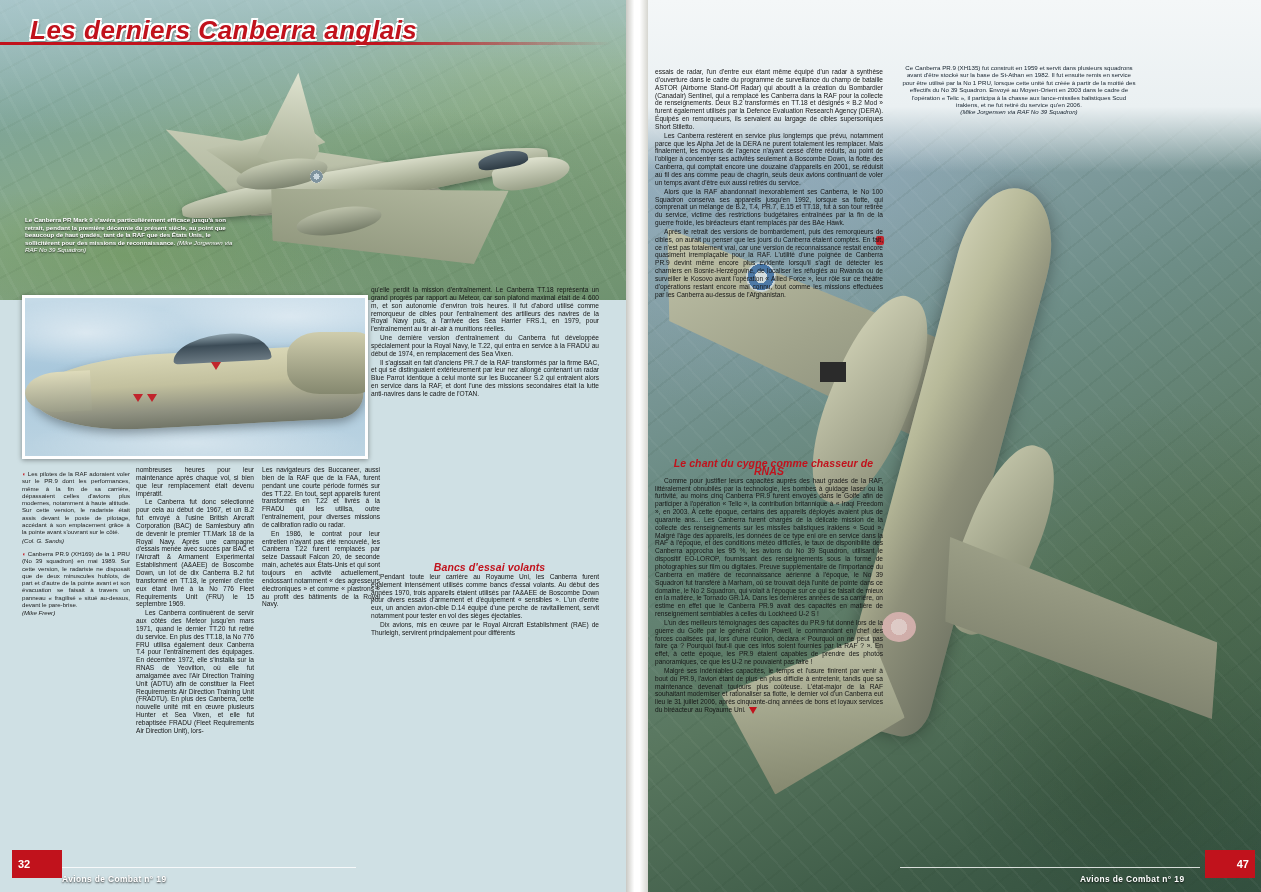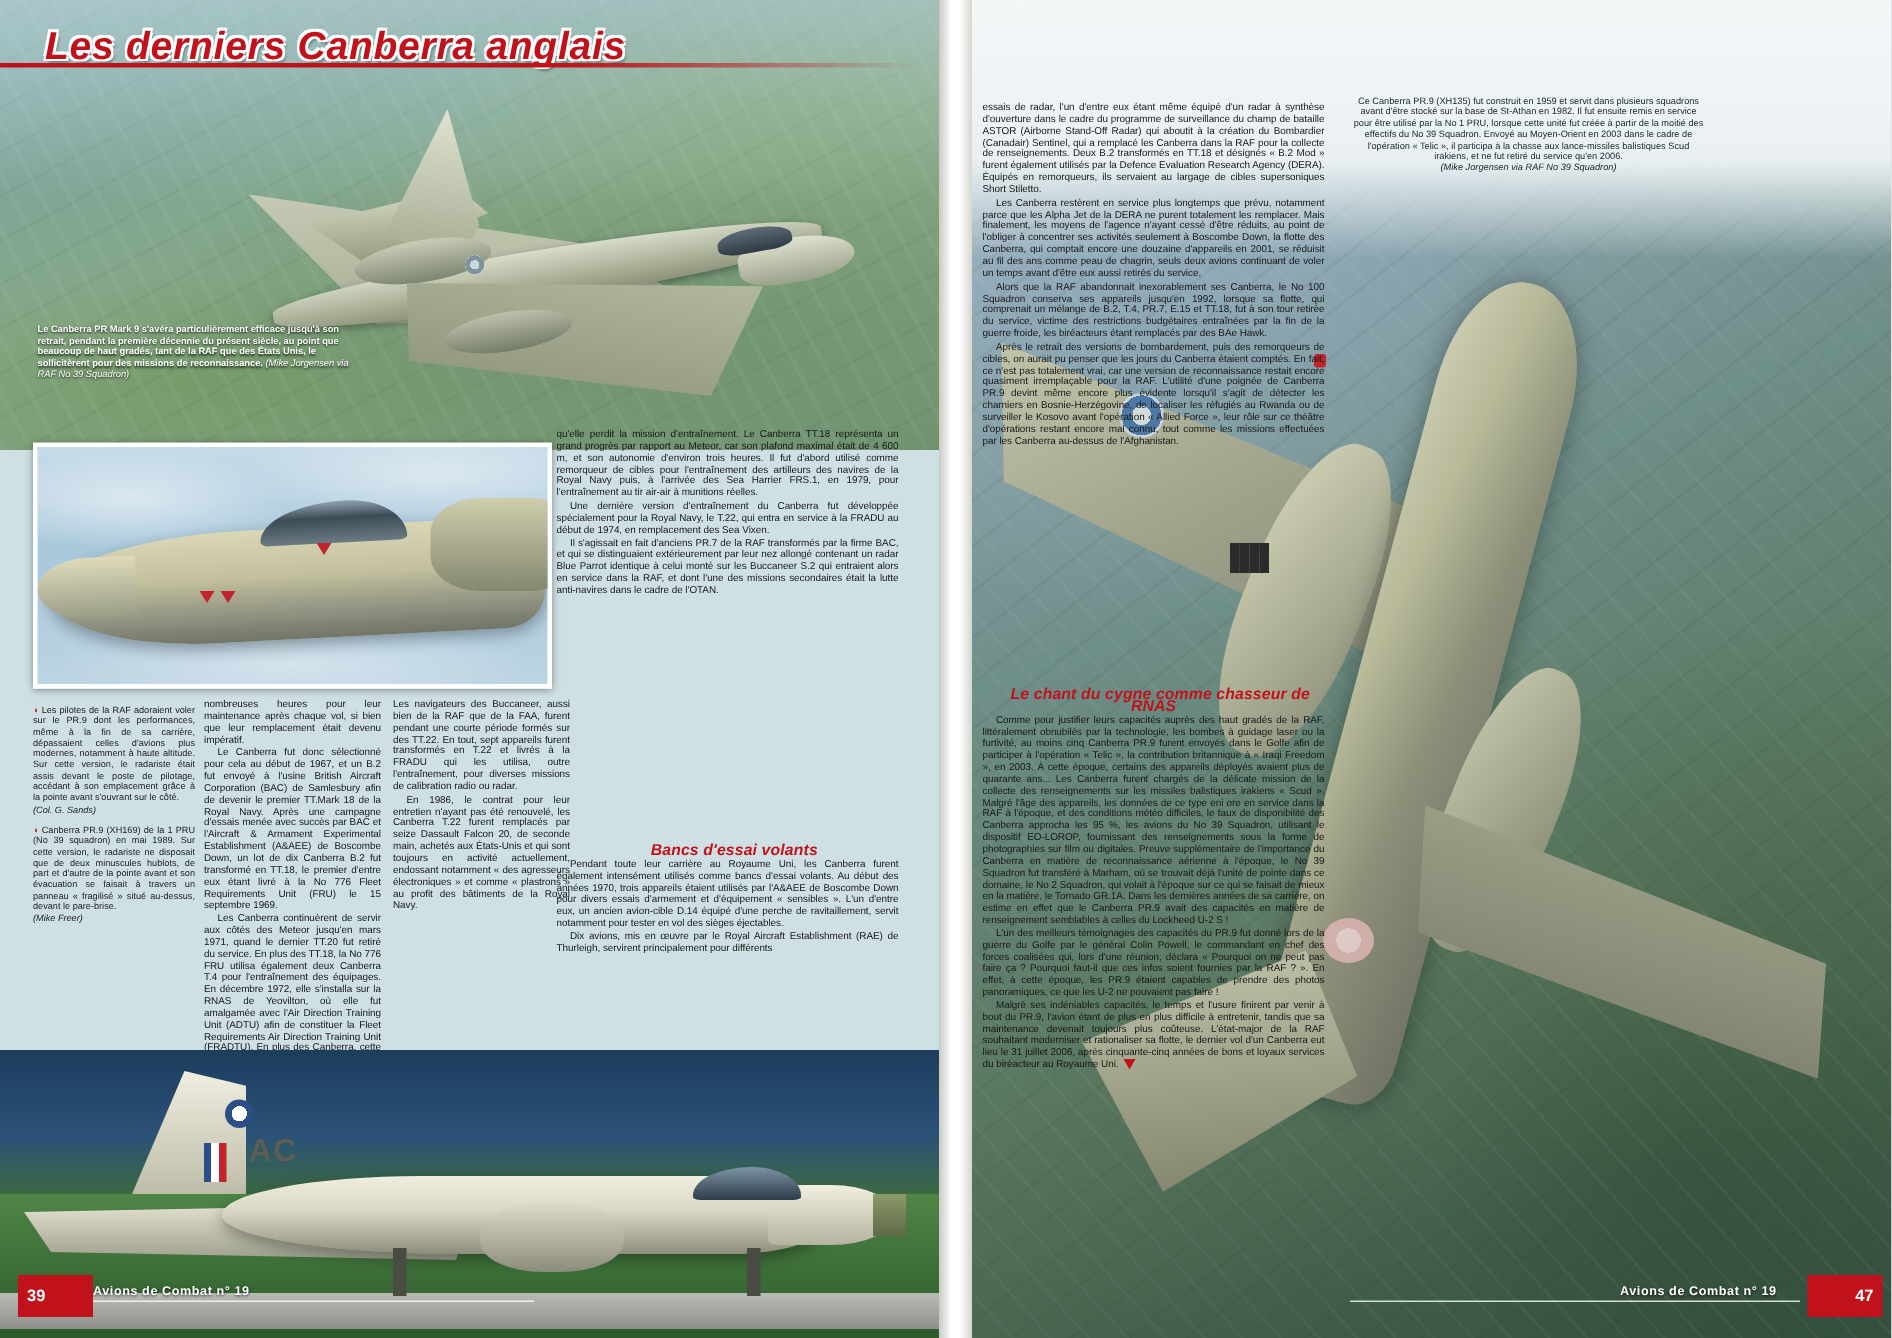--- a/index.html
+++ b/index.html
@@ -206,21 +206,21 @@
   .src{font-style:italic;}
   .endmark{display:inline-block;width:0;height:0;border-left:4px solid transparent;
       border-right:4px solid transparent;border-top:7px solid #c1121c;vertical-align:middle;
       margin-left:3px;}
 
   
   .folio{position:absolute;bottom:14px;width:44px;height:28px;background:#c1121c;
       color:#ffffff;font-weight:bold;font-size:11px;display:flex;align-items:center;}
   #folio-left{left:12px;justify-content:flex-start;padding-left:6px;}
   #folio-right{left:1205px;justify-content:flex-end;padding-right:6px;}
-  .runfoot{position:absolute;bottom:27px;font-size:8.4px;font-weight:bold;color:#ffffff;
+  .runfoot{position:absolute;bottom:8px;font-size:8.4px;font-weight:bold;color:#ffffff;
       letter-spacing:.4px;text-shadow:0 1px 2px rgba(0,0,0,.8);}
   #runfoot-left{left:62px;}
   #runfoot-right{left:1080px;}
   .footrule{position:absolute;bottom:24px;height:1.4px;background:rgba(255,255,255,.8);}
   #footrule-left{left:56px;width:300px;}
   #footrule-right{left:900px;width:300px;}
 </style>
 </head>
 <body>
 
@@ -295,40 +295,24 @@
       <p>Une dernière version d'entraînement du Canberra fut développée spécialement pour la Royal Navy, le T.22, qui entra en service à la FRADU au début de 1974, en remplacement des Sea Vixen.</p>
       <p>Il s'agissait en fait d'anciens PR.7 de la RAF transformés par la firme BAC, et qui se distinguaient extérieurement par leur nez allongé contenant un radar Blue Parrot identique à celui monté sur les Buccaneer S.2 qui entraient alors en service dans la RAF, et dont l'une des missions secondaires était la lutte anti-navires dans le cadre de l'OTAN.</p>
     </div>
 
     <div class="col body-col" id="L-col4b">
       <p class="sec-head">Bancs d'essai volants</p>
       <p>Pendant toute leur carrière au Royaume Uni, les Canberra furent également intensément utilisés comme bancs d'essai volants. Au début des années 1970, trois appareils étaient utilisés par l'A&amp;AEE de Boscombe Down pour divers essais d'armement et d'équipement « sensibles ». L'un d'entre eux, un ancien avion-cible D.14 équipé d'une perche de ravitaillement, servit notamment pour tester en vol des sièges éjectables.</p>
       <p>Dix avions, mis en œuvre par le Royal Aircraft Establishment (RAE) de Thurleigh, servirent principalement pour différents</p>
     </div>
 
-    <div class="photo" id="photo-ground">
-      <div class="grass"></div>
-      <div class="runway"></div>
-      <div class="ac-wing"></div>
-      <div class="ac-fin"></div>
-      <div class="ac-badge"></div>
-      <div class="ac-flash"></div>
-      <div class="ac-code">AC</div>
-      <div class="ac-body"></div>
-      <div class="ac-eng"></div>
-      <div class="ac-nose"></div>
-      <div class="ac-cnp"></div>
-      <div class="gear" style="left:262px;"></div>
-      <div class="gear" style="left:498px;"></div>
-      <div class="hut"></div>
-    </div>
 
     <div class="footrule" id="footrule-left"></div>
     <div class="runfoot" id="runfoot-left">Avions de Combat n° 19</div>
-    <div class="folio" id="folio-left">39</div>
+    <div class="folio" id="folio-left">32</div>
   </div>
 
   <div class="gutter"></div>
 
   <div class="page" id="page-right">
   </div>
 
   <div class="photo" id="photo-right">
     <div class="terrain"></div>
     <div class="white-top"></div>

